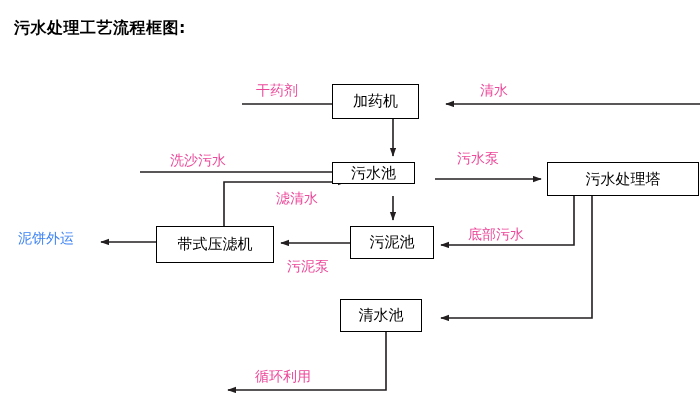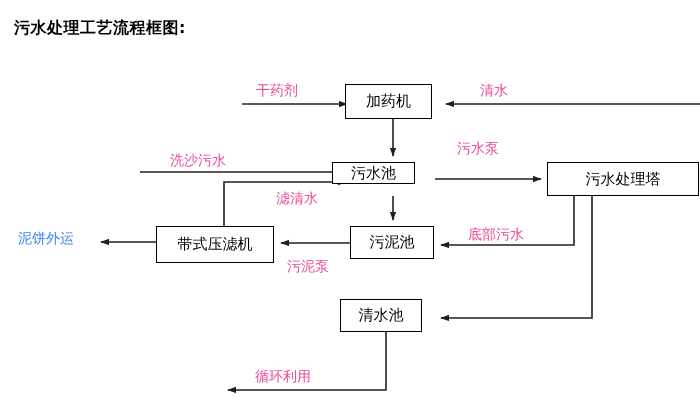--- a/index.html
+++ b/index.html
@@ -98,21 +98,21 @@
 
       <path d="M350,243 L281,243" marker-end="url(#ah)"></path>
 
       <path d="M156,242 L101,242" marker-end="url(#ah)"></path>
 
       <path d="M386,332 L386,390 L228,390" marker-end="url(#ah)"></path>
 
     </g>
   </svg>
 
-  <div class="node" style="left:345px; top:84px; width:87px; height:35px;">
+  <div class="node" style="left:332px; top:84px; width:87px; height:35px;">
     <span>加药机</span>
   </div>
 
   <div class="node" style="left:332px; top:162px; width:83px; height:22px;align-items:flex-end;">
     <span>污水池</span>
   </div>
 
   <div class="node" style="left:547px; top:162px; width:152px; height:34px;text-align:center;">
     <span>污水处理塔</span>
   </div>
@@ -128,21 +128,21 @@
   <div class="node" style="left:340px; top:299px; width:82px; height:33px;">
     <span>清水池</span>
   </div>
 
   <div class="edge-label" style="left:256px; top:82px;">干药剂</div>
 
   <div class="edge-label" style="left:480px; top:82px;">清水</div>
 
   <div class="edge-label" style="left:170px; top:152px;">洗沙污水</div>
 
-  <div class="edge-label" style="left:457px; top:140px;">污水泵</div>
+  <div class="edge-label" style="left:457px; top:150px;">污水泵</div>
 
   <div class="edge-label" style="left:236px; top:190px;margin-left:40px;">滤清水</div>
 
   <div class="edge-label" style="left:287px; top:226px;margin-top:32px;">污泥泵</div>
 
   <div class="edge-label" style="left:468px; top:226px;">底部污水</div>
 
   <div class="edge-label" style="left:255px; top:368px;">循环利用</div>
 
   <div class="term-label" style="left:18px; top:230px;">泥饼外运</div>

